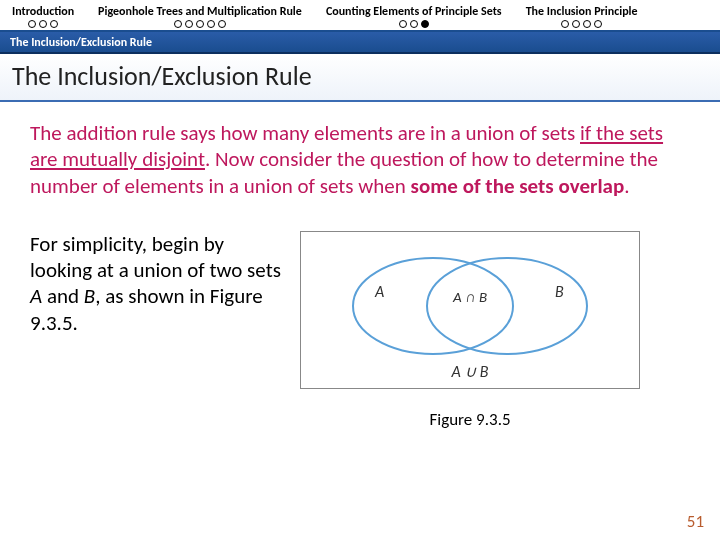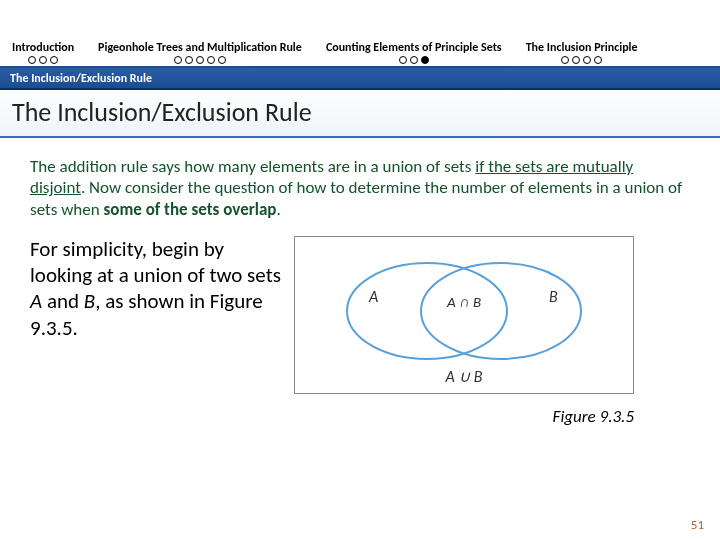--- a/index.html
+++ b/index.html
@@ -1,34 +1,34 @@
 <!DOCTYPE html>
 <html><head>
 <meta charset="utf-8">
 <style>
   * { margin: 0; padding: 0; box-sizing: border-box; }
   body { width: 720px; height: 540px; font-family: Calibri, Arial, sans-serif; background: #fff; overflow: hidden; }
   .nav { display: flex; background: #fff; border-bottom: 2px solid #1a4d8f; }
-  .nav-item { padding: 4px 12px 2px; text-align: center; margin-top: 36px; }
+  .nav-item { padding: 4px 12px 2px; text-align: center; }
   .nav-label { font-size: 12px; font-weight: 600; color: #000; white-space: nowrap; }
   .dots { display: flex; gap: 3px; justify-content: center; margin-top: 2px; }
   .dot { width: 8px; height: 8px; border-radius: 50%; border: 1.5px solid #000; background: #fff; }
   .dot.filled { background: #000; }
   .section-bar { background: linear-gradient(#2a5ca8, #1a4d8f); color: #fff; font-size: 12px; font-weight: 700; padding: 3px 10px; border-bottom: 2px solid #0c2f5e; }
   .title-bar { background: linear-gradient(#fff, #eef3fa); border-bottom: 2px solid #3b6cb3; padding: 6px 12px 8px; }
   .title-bar h1 { font-size: 26px; font-weight: 400; color: #222; }
   .content { padding: 18px 30px 10px 30px; }
-  .para { font-size: 17px; line-height: 1.25; color: #14532d; margin-bottom: 16px; }
+  .para { font-size: 21px; line-height: 1.25; color: #be185d; margin-bottom: 32px; }
   .underline { text-decoration: underline; }
-  .lower { display: flex; gap: 4px; align-items: flex-start; }
+  .lower { display: flex; gap: 10px; align-items: flex-start; }
   .lower .text { flex: 0 0 260px; font-size: 21px; line-height: 1.25; }
   .venn-box { border: 1px solid #888; padding: 10px 14px 6px; text-align: center; position: relative; width: 340px; }
   .venn-svg { display: block; margin: 0 auto; }
-  .caption { text-align: right; font-size: 17px; margin-top: 12px; font-style: italic; }
-  .pagenum { position: absolute; bottom: 8px; right: 16px; font-size: 13px; color: #b85c2e; }
+  .caption { text-align: center; font-size: 17px; margin-top: 20px; }
+  .pagenum { position: absolute; bottom: 8px; right: 16px; font-size: 17px; color: #b85c2e; }
 </style>
 </head>
 <body>
 
 <div class="nav" id="nav-bar">
     <div class="nav-item">
       <div class="nav-label">Introduction</div>
       <div class="dots">
         <span class="dot"></span>
         <span class="dot"></span>

